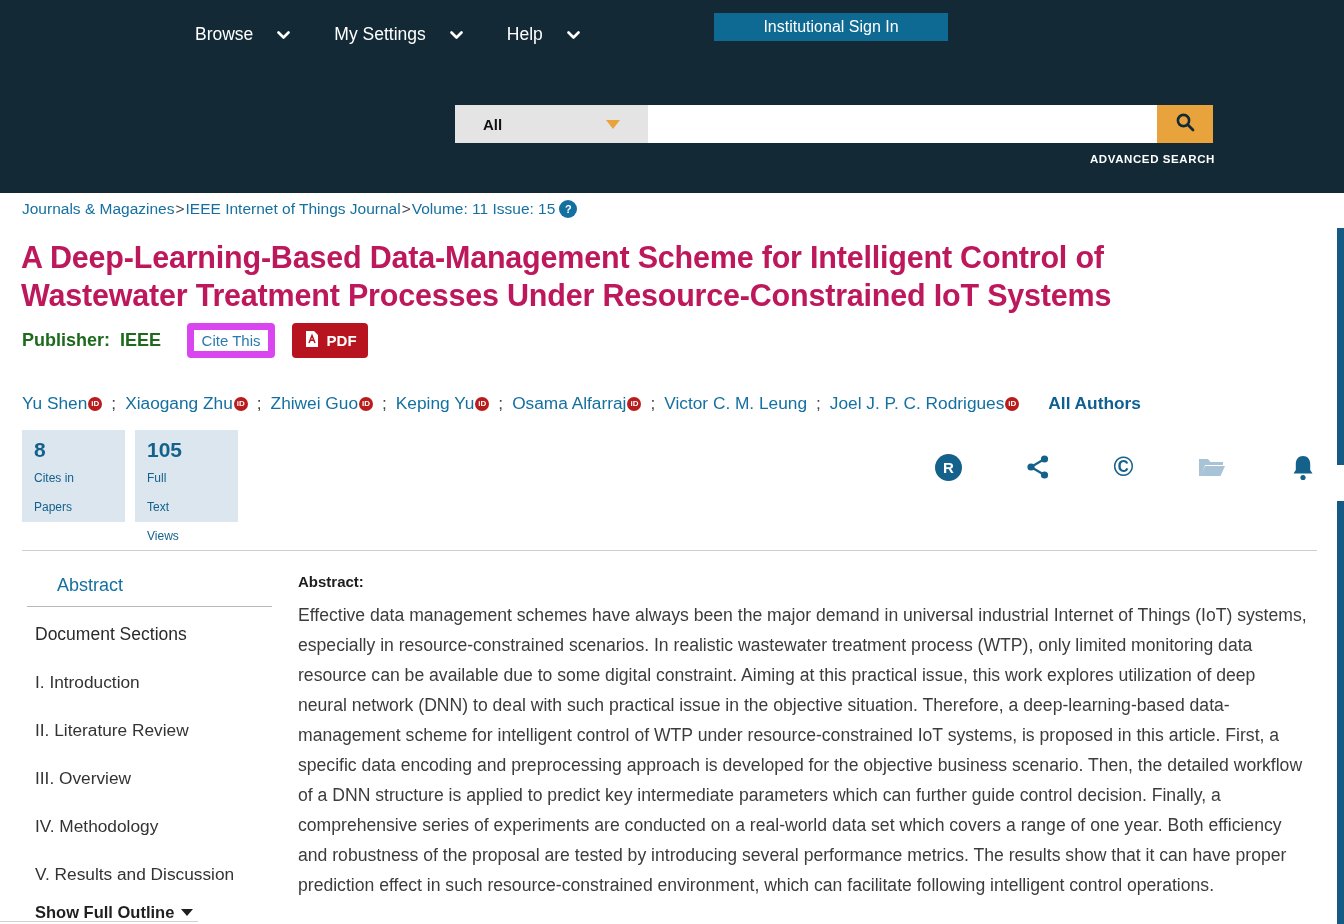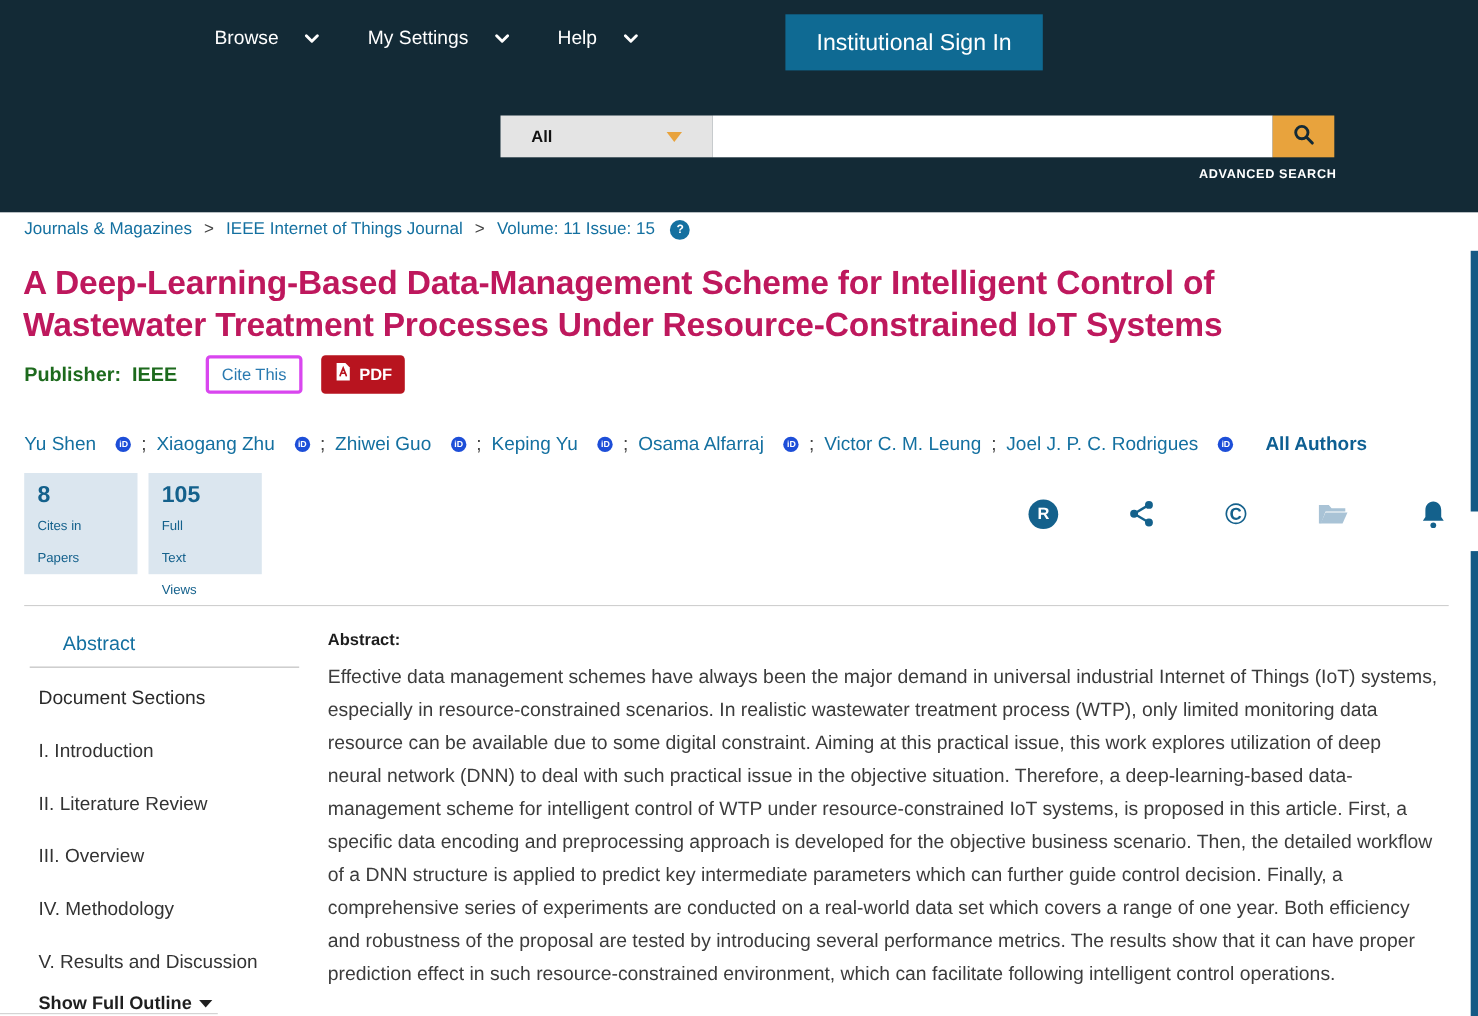--- a/index.html
+++ b/index.html
@@ -9,59 +9,59 @@
 
   
   .header { position:absolute; left:0; top:0; width:1344px; height:193px; background:#132a36; }
   .logo { position:absolute; left:18px; top:14px; color:#fff; white-space:nowrap; }
   .logo .ieee { font-size:31px; font-weight:800; letter-spacing:-1px; }
   .logo .xplore { font-size:30px; font-style:italic; font-weight:600; margin-left:7px; letter-spacing:-0.5px; }
   .logo .reg { font-size:12px; vertical-align:14px; margin-left:1px; }
   .topnav { position:absolute; left:195px; top:24px; display:flex; gap:44px; }
   .navitem { display:flex; align-items:center; gap:24px; color:#fff; font-size:17.5px; cursor:pointer; }
   .chev { display:inline-block; }
-  .signin { position:absolute; left:714px; top:13px; width:234px; height:51px; background:#0f6a93;
-            color:#fff; font-size:21px; border:none; cursor:pointer; }
+  .signin { position:absolute; left:714px; top:13px; width:234px; height:28px; background:#0f6a93;
+            color:#fff; font-size:16px; border:none; cursor:pointer; }
   .searchwrap { position:absolute; left:455px; top:105px; height:38px; display:flex; }
   .scope { width:193px; height:38px; background:#e4e4e4; display:flex; align-items:center;
            justify-content:space-between; padding:0 28px; cursor:pointer; }
   .scope .scopetxt { font-size:15px; font-weight:700; color:#111; }
   .tri-down { width:0; height:0; border-left:7px solid transparent; border-right:7px solid transparent;
               border-top:9px solid #e8a33d; }
   .searchinput { width:509px; height:38px; border:none; background:#fff; font-size:15px; padding:0 10px; outline:none; }
   .searchbtn { width:56px; height:38px; background:#e8a33d; border:none; display:flex;
                align-items:center; justify-content:center; cursor:pointer; }
   .advsearch { position:absolute; right:129px; top:153px; color:#fff; font-size:11.5px; font-weight:700;
                letter-spacing:0.6px; cursor:pointer; }
 
   
-  .breadcrumb { position:absolute; left:22px; top:200px; display:flex; align-items:center; gap:11px;
+  .breadcrumb { position:absolute; left:22px; top:200px; display:flex; align-items:center; gap:1px;
                 font-size:15.5px; white-space:nowrap; }
   .crumb { color:#1470a0; cursor:pointer; }
   .crumbsep { color:#444; }
   .qbadge { width:18px; height:18px; border-radius:50%; background:#1470a0; color:#fff; font-size:11px;
             font-weight:700; display:flex; align-items:center; justify-content:center; margin-left:3px; cursor:pointer; }
 
   
   .title { position:absolute; left:21px; top:238px; width:1250px; font-size:30.5px; line-height:38px;
            font-weight:700; color:#be185d; letter-spacing:-0.2px; }
   .pubrow { position:absolute; left:22px; top:322px; height:36px; display:flex; align-items:center; }
   .pubtext { font-size:18px; font-weight:700; color:#1d6a1d; }
   .pubname { margin-left:10px; }
-  .citebtn { margin-left:26px; width:88px; height:35px; background:#fff; border:3px solid #d946ef;
+  .citebtn { margin-left:26px; width:88px; height:35px; background:#fff; border:7px solid #d946ef;
              border-radius:4px; color:#2a7ab0; font-size:15px; cursor:pointer; }
   .pdfbtn { margin-left:17px; width:76px; height:35px; background:#b8141f; border:none; border-radius:4px;
             color:#fff; font-size:15px; font-weight:700; display:flex; align-items:center;
             justify-content:center; gap:7px; cursor:pointer; }
 
   .authors { position:absolute; left:22px; top:393px; width:1300px; font-size:17.3px; color:#1470a0;
              display:flex; align-items:center; white-space:nowrap; }
   .author { cursor:pointer; }
-  .orcid { display:inline-flex; width:14px; height:14px; border-radius:50%; background:#1d4ed8; color:#fff;
-           font-size:8px; font-weight:700; align-items:center; justify-content:center; margin-left:18px;
+  .orcid { display:inline-flex; width:14px; height:14px; border-radius:50%; background:#b91c1c; color:#fff;
+           font-size:8px; font-weight:700; align-items:center; justify-content:center; margin-left:1px;
            vertical-align:1px; cursor:pointer; }
   .authsep { color:#444; margin:0 9px; }
   .allauthors { margin-left:29px; font-weight:700; color:#0e5f92; cursor:pointer; }
 
   
   .metrics { position:absolute; left:22px; top:430px; display:flex; gap:10px; align-items:flex-start; }
   .mbox { width:103px; height:92px; background:#dbe6ef; padding:6px 12px; cursor:pointer; }
   .mval { font-size:21px; font-weight:700; color:#14618c; line-height:28px; }
   .mline { font-size:12px; color:#14618c; line-height:29px; }
   .actions { position:absolute; left:935px; top:452px; width:380px; height:30px; display:flex;

